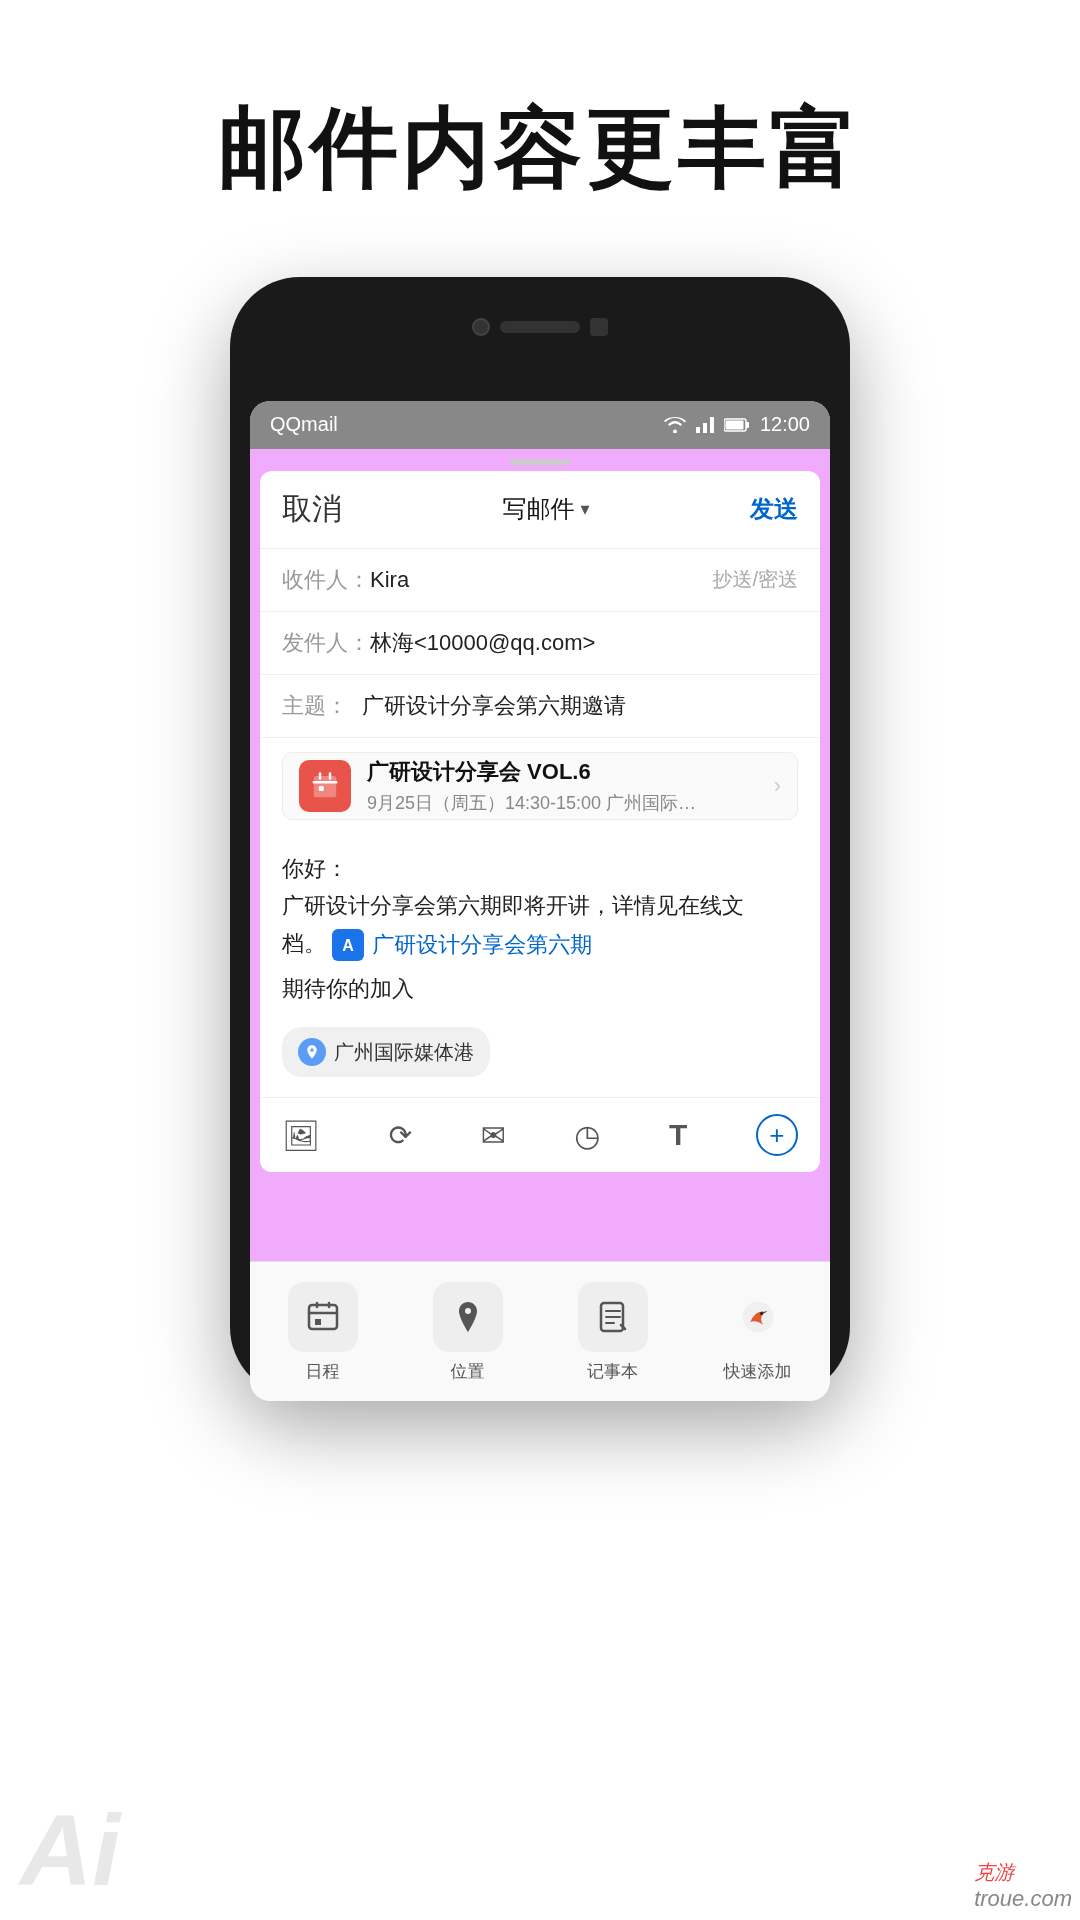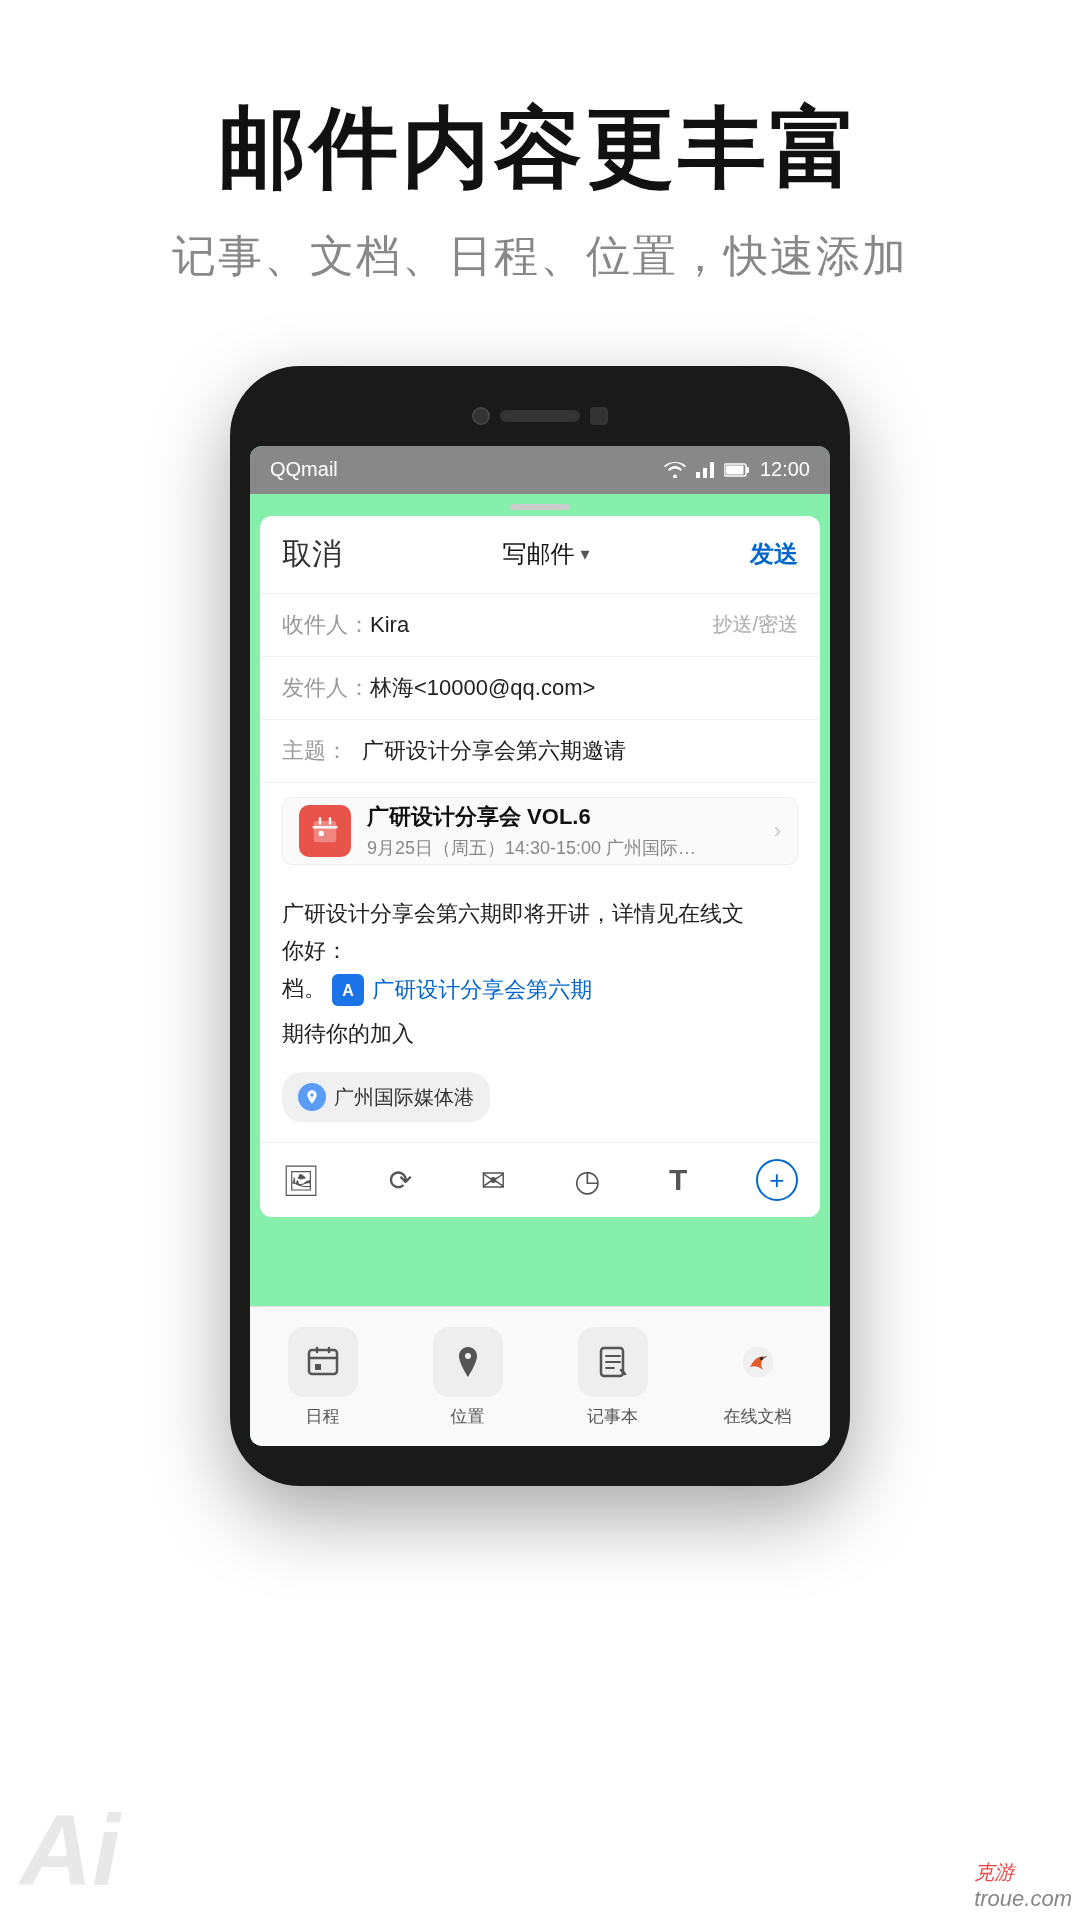--- a/index.html
+++ b/index.html
@@ -78,25 +78,26 @@
     .phone-sensor {
       width: 18px;
       height: 18px;
       background: #333;
       border-radius: 4px;
       margin-left: 10px;
     }
 
     
     .phone-screen {
-      background: #86efac;
-      border-radius: 12px;
+      background: #f0abfc;
+      border-radius: 20px;
       overflow: hidden;
       height: calc(100% - 80px);
       position: relative;
+      margin-top: 44px;
     }
 
     
     .status-bar {
       background: #888888;
       height: 48px;
       display: flex;
       align-items: center;
       justify-content: space-between;
       padding: 0 20px;
@@ -384,21 +385,20 @@
       color: #e8e8e8;
       font-style: italic;
       line-height: 1;
     }
   </style>
 </head>
 <body>
 
 <div class="hero-title">
   <h1>邮件内容更丰富</h1>
-  <div class="hero-subtitle">记事、文档、日程、位置，快速添加</div>
 </div>
 
 <div class="phone-wrapper">
   <div class="phone">
 
     <div class="phone-top">
       <div class="phone-camera"></div>
       <div class="phone-speaker"></div>
       <div class="phone-sensor"></div>
     </div>
@@ -466,24 +466,24 @@
             </svg>
           </div>
           <div class="cal-info">
             <div class="cal-title">广研设计分享会 VOL.6</div>
             <div class="cal-detail">9月25日（周五）14:30-15:00  广州国际…</div>
           </div>
           <span class="cal-arrow">›</span>
         </div>
 
         <div class="email-body">
+          <div>你好：</div>
           <div>
             <span>广研设计分享会第六期即将开讲，详情见在线文</span>
           </div>
-          <div>你好：</div>
           <div>
             <span>档。</span>
             <span class="inline-doc-link">
               <span class="doc-icon">
                 <span class="doc-icon-letter">A</span>
               </span>
               <span>广研设计分享会第六期</span>
             </span>
           </div>
           <div style="margin-top:6px;">期待你的加入</div>
@@ -548,21 +548,21 @@
         <div class="tab-item">
           <div class="tab-icon-wrap" style="background: transparent; position:relative; overflow:hidden;">
 
             <svg viewBox="0 0 70 70">
               <ellipse cx="35" cy="35" rx="30" ry="30" fill="#f0f0f0"></ellipse>
               <path d="M20 45 Q30 20 50 25 Q35 35 45 50 Q30 40 20 45z" fill="#e05a2b"></path>
               <circle cx="42" cy="28" r="3" fill="#222"></circle>
               <line x1="44" y1="28" x2="52" y2="24" stroke="#333" stroke-width="1.5"></line>
             </svg>
           </div>
-          <span class="tab-label">在线文档</span>
+          <span class="tab-label">快速添加</span>
         </div>
 
       </div>
 
     </div>
   </div>
 </div>
 
 <div class="ai-badge">
   <span class="ai-text">Ai</span>

